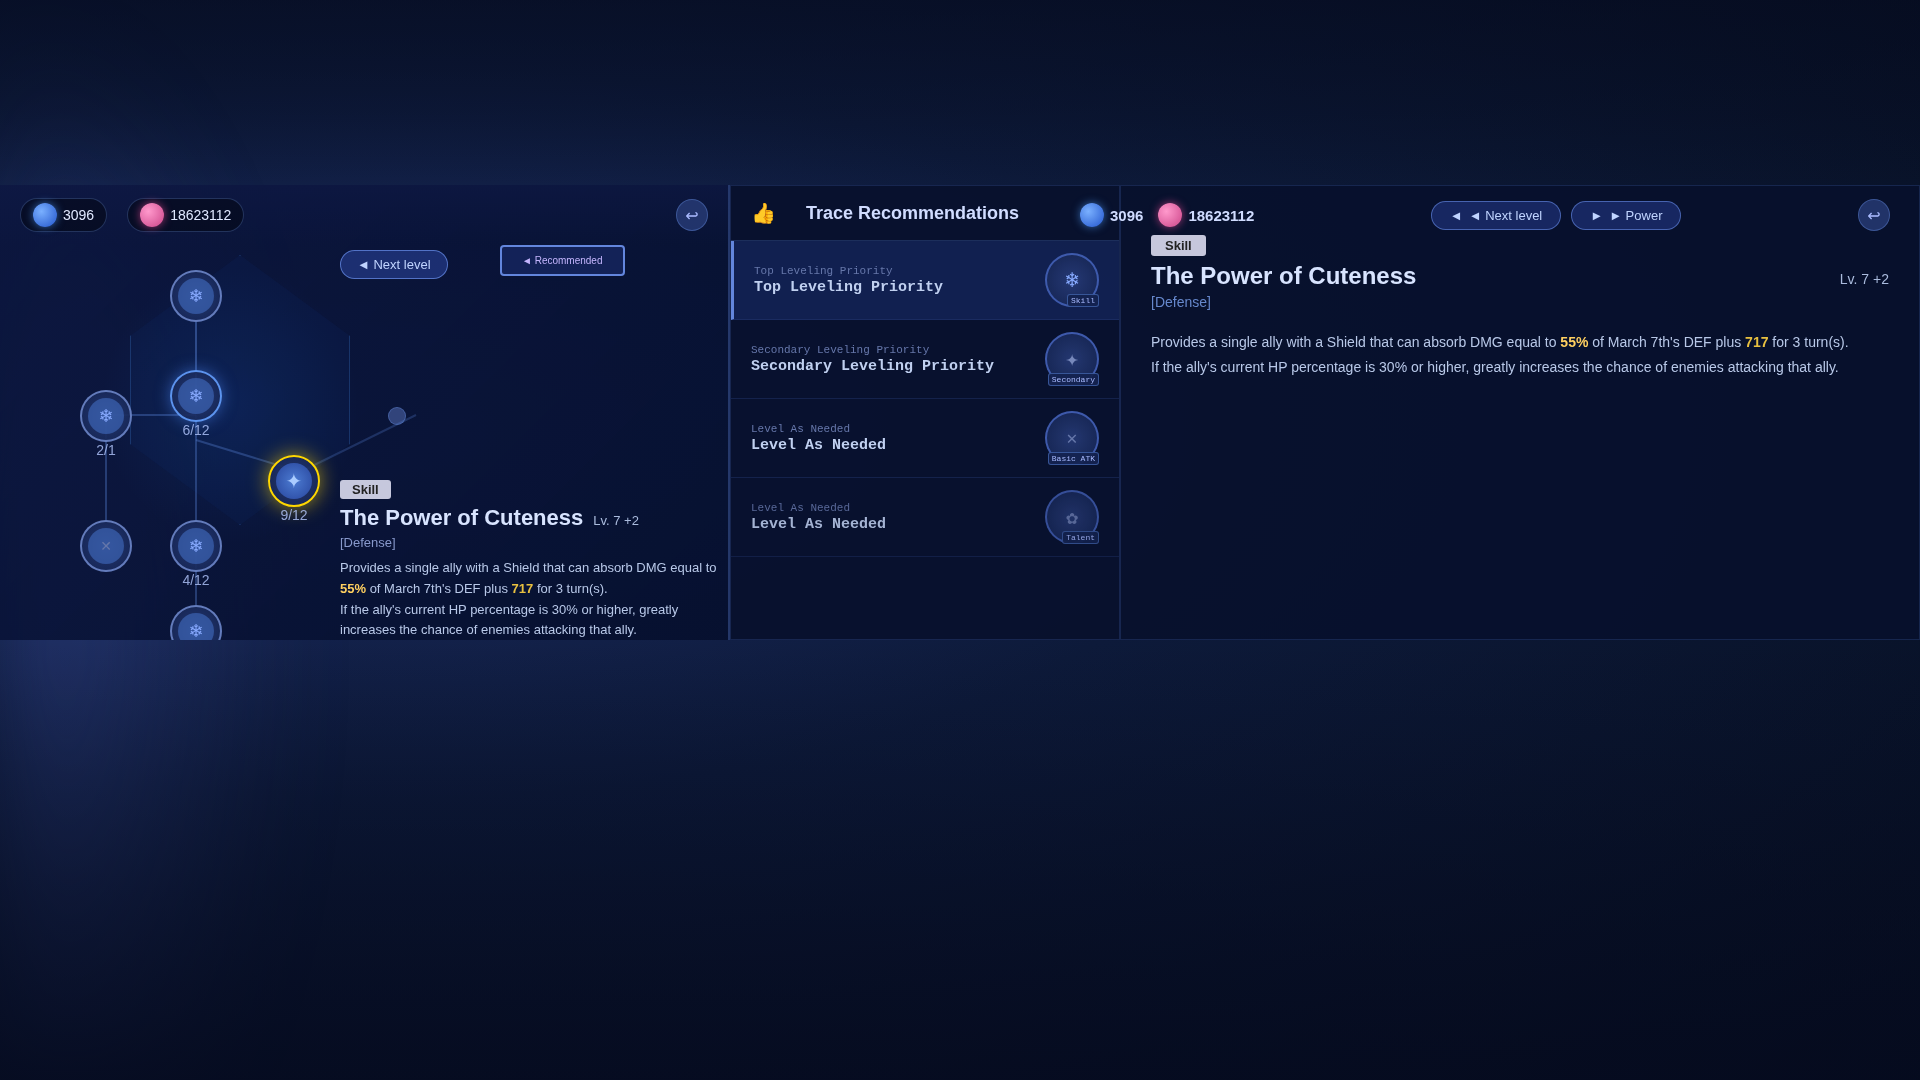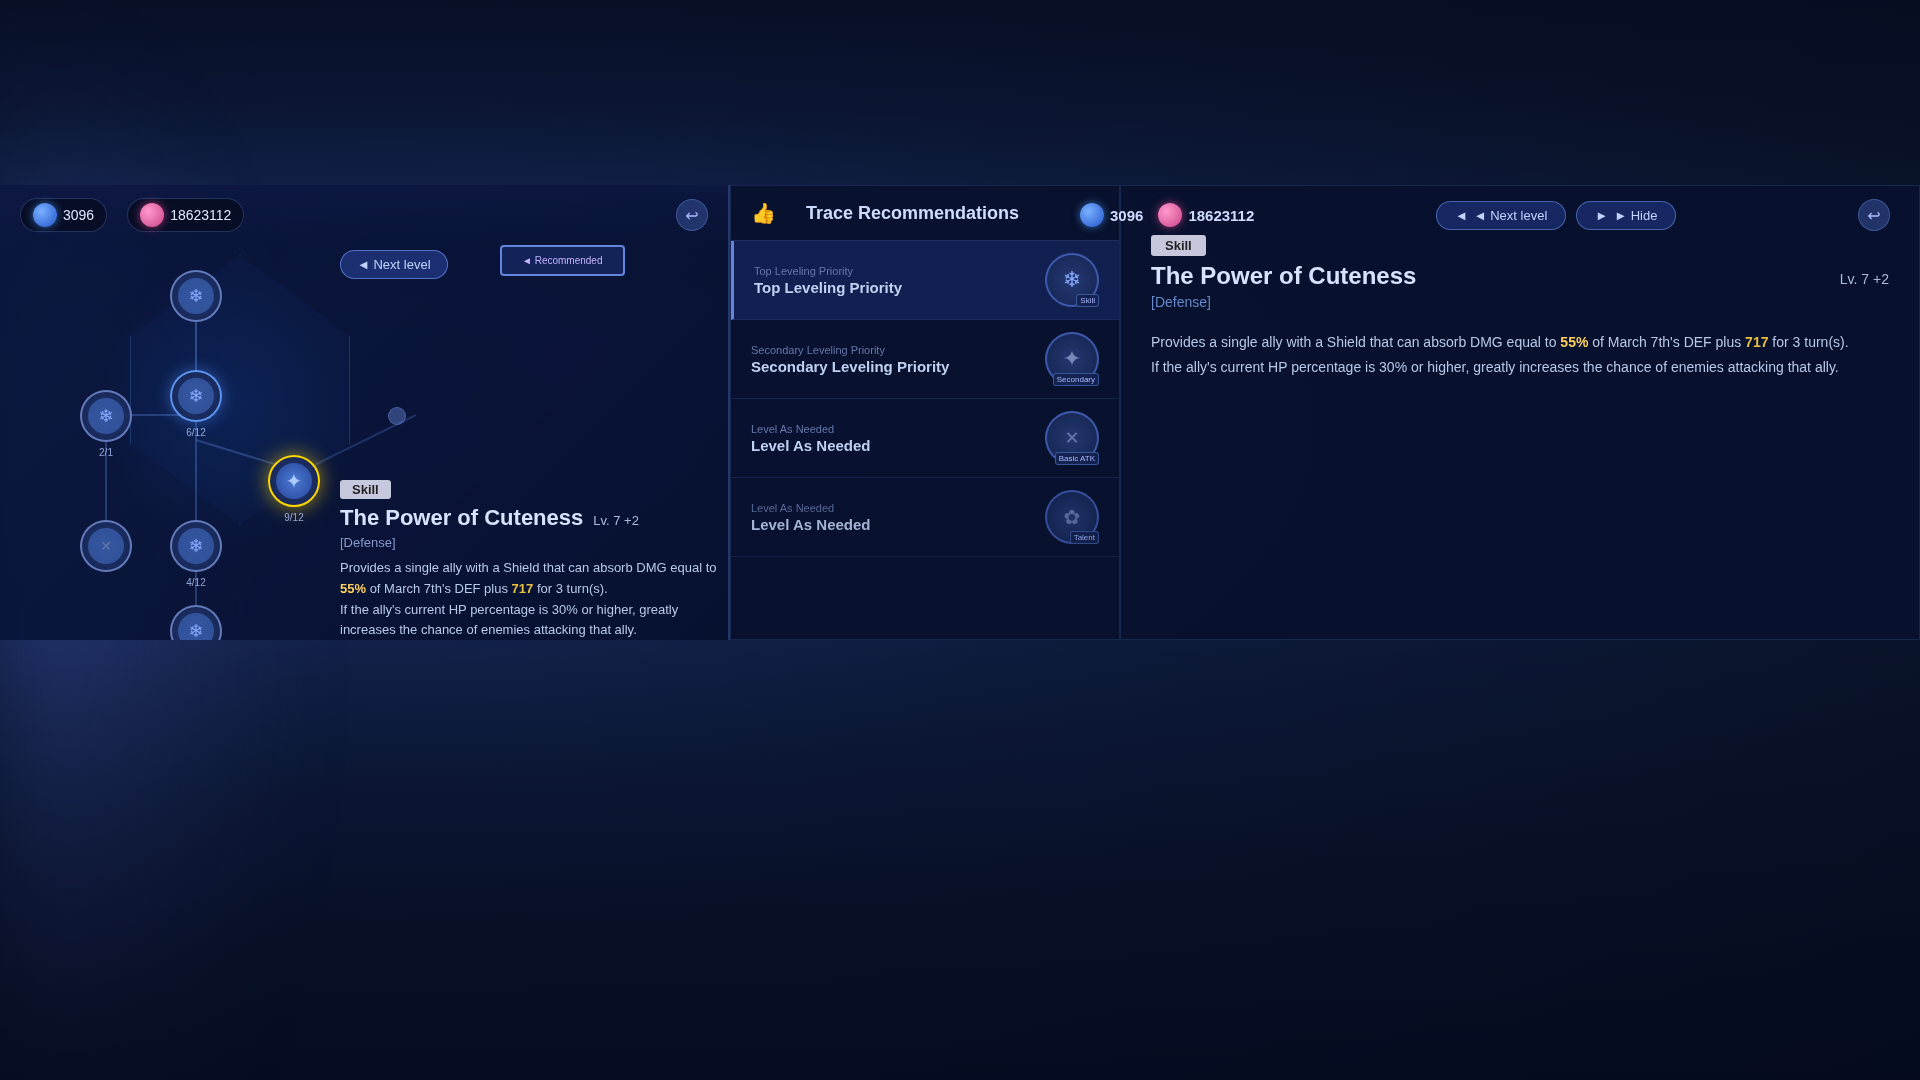--- a/index.html
+++ b/index.html
@@ -93,21 +93,21 @@
       background: rgba(60,100,180,0.7);
       display: flex; align-items: center; justify-content: center;
       font-size: 16px;
     }
 
     .node-label {
       position: absolute;
       bottom: -18px;
       left: 50%;
       transform: translateX(-50%);
-      font-size: 10px;
+      font-size: 14px;
       color: rgba(180,200,255,0.8);
       white-space: nowrap;
     }
 
     
     .panel-topbar {
       position: absolute;
       top: 0; left: 0; right: 0;
       height: 60px;
       display: flex;
@@ -256,20 +256,21 @@
       font-weight: 600;
       margin-left: 20px;
     }
 
     .trace-item {
       display: flex;
       align-items: center;
       padding: 12px 20px;
       border-bottom: 1px solid rgba(40,60,120,0.4);
       gap: 15px;
+      font-family: Liberation Mono, monospace;
     }
 
     .trace-item.selected {
       background: rgba(40,70,160,0.3);
       border-left: 3px solid rgba(120,160,255,0.8);
     }
 
     .trace-item-text {
       flex: 1;
     }
@@ -462,21 +463,21 @@
     <div class="currency-orb orb-pink"></div>
     <span>18623112</span>
   </div>
   <div class="action-btns">
     <button class="action-btn">
       <span>◄</span>
       <span>◄ Next level</span>
     </button>
     <button class="action-btn">
       <span>►</span>
-      <span>► Hide</span>
+      <span>► Power</span>
     </button>
   </div>
   <button class="back-btn">↩</button>
 </div>
 
 <div class="game-panel">
 
   <div class="panel-topbar">
     <div class="currency-badge">
       <div class="currency-orb orb-blue"></div>

